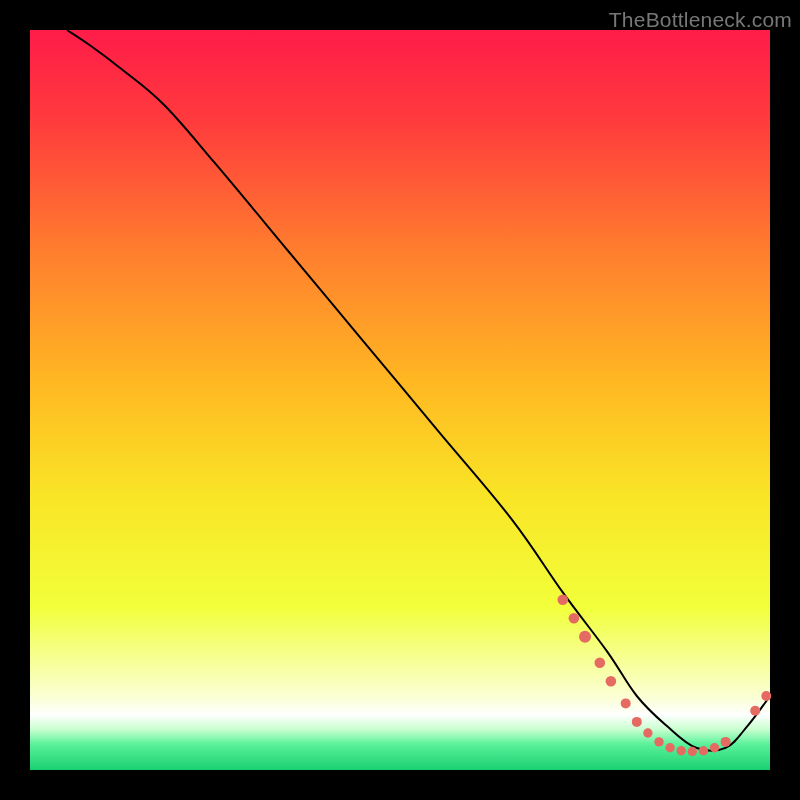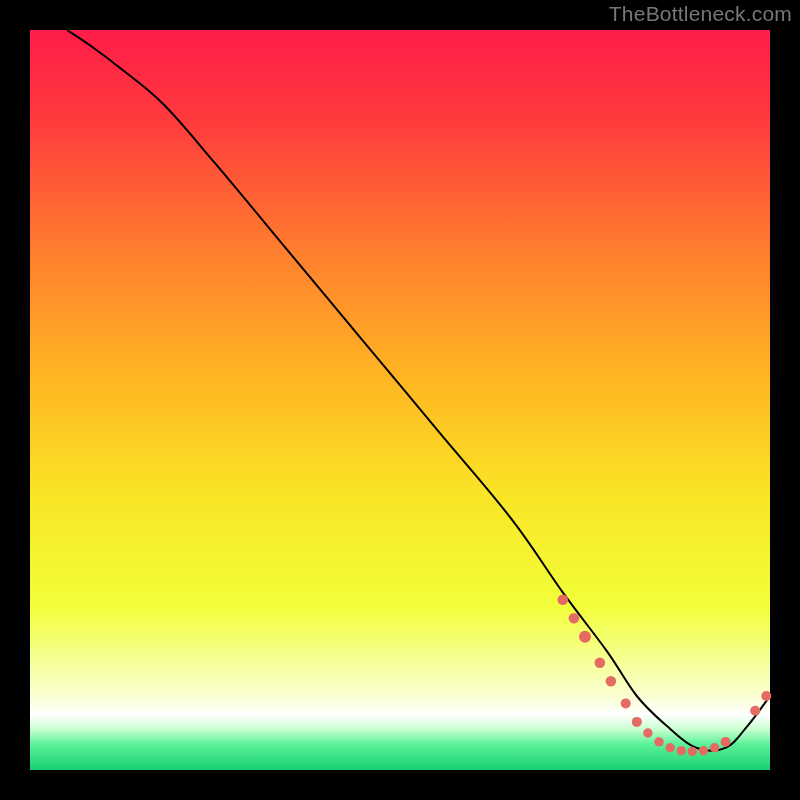--- a/index.html
+++ b/index.html
@@ -6,21 +6,21 @@
     margin: 0;
     padding: 0;
     width: 800px;
     height: 800px;
     background: #000;
     font-family: Arial, Helvetica, sans-serif;
     overflow: hidden;
   }
   .watermark {
     position: absolute;
-    top: 2px;
+    top: 8px;
     right: 8px;
     color: #777;
     font-size: 21px;
     letter-spacing: 0.2px;
     user-select: none;
     z-index: 10;
   }
   .stage {
     position: absolute;
     inset: 0;

